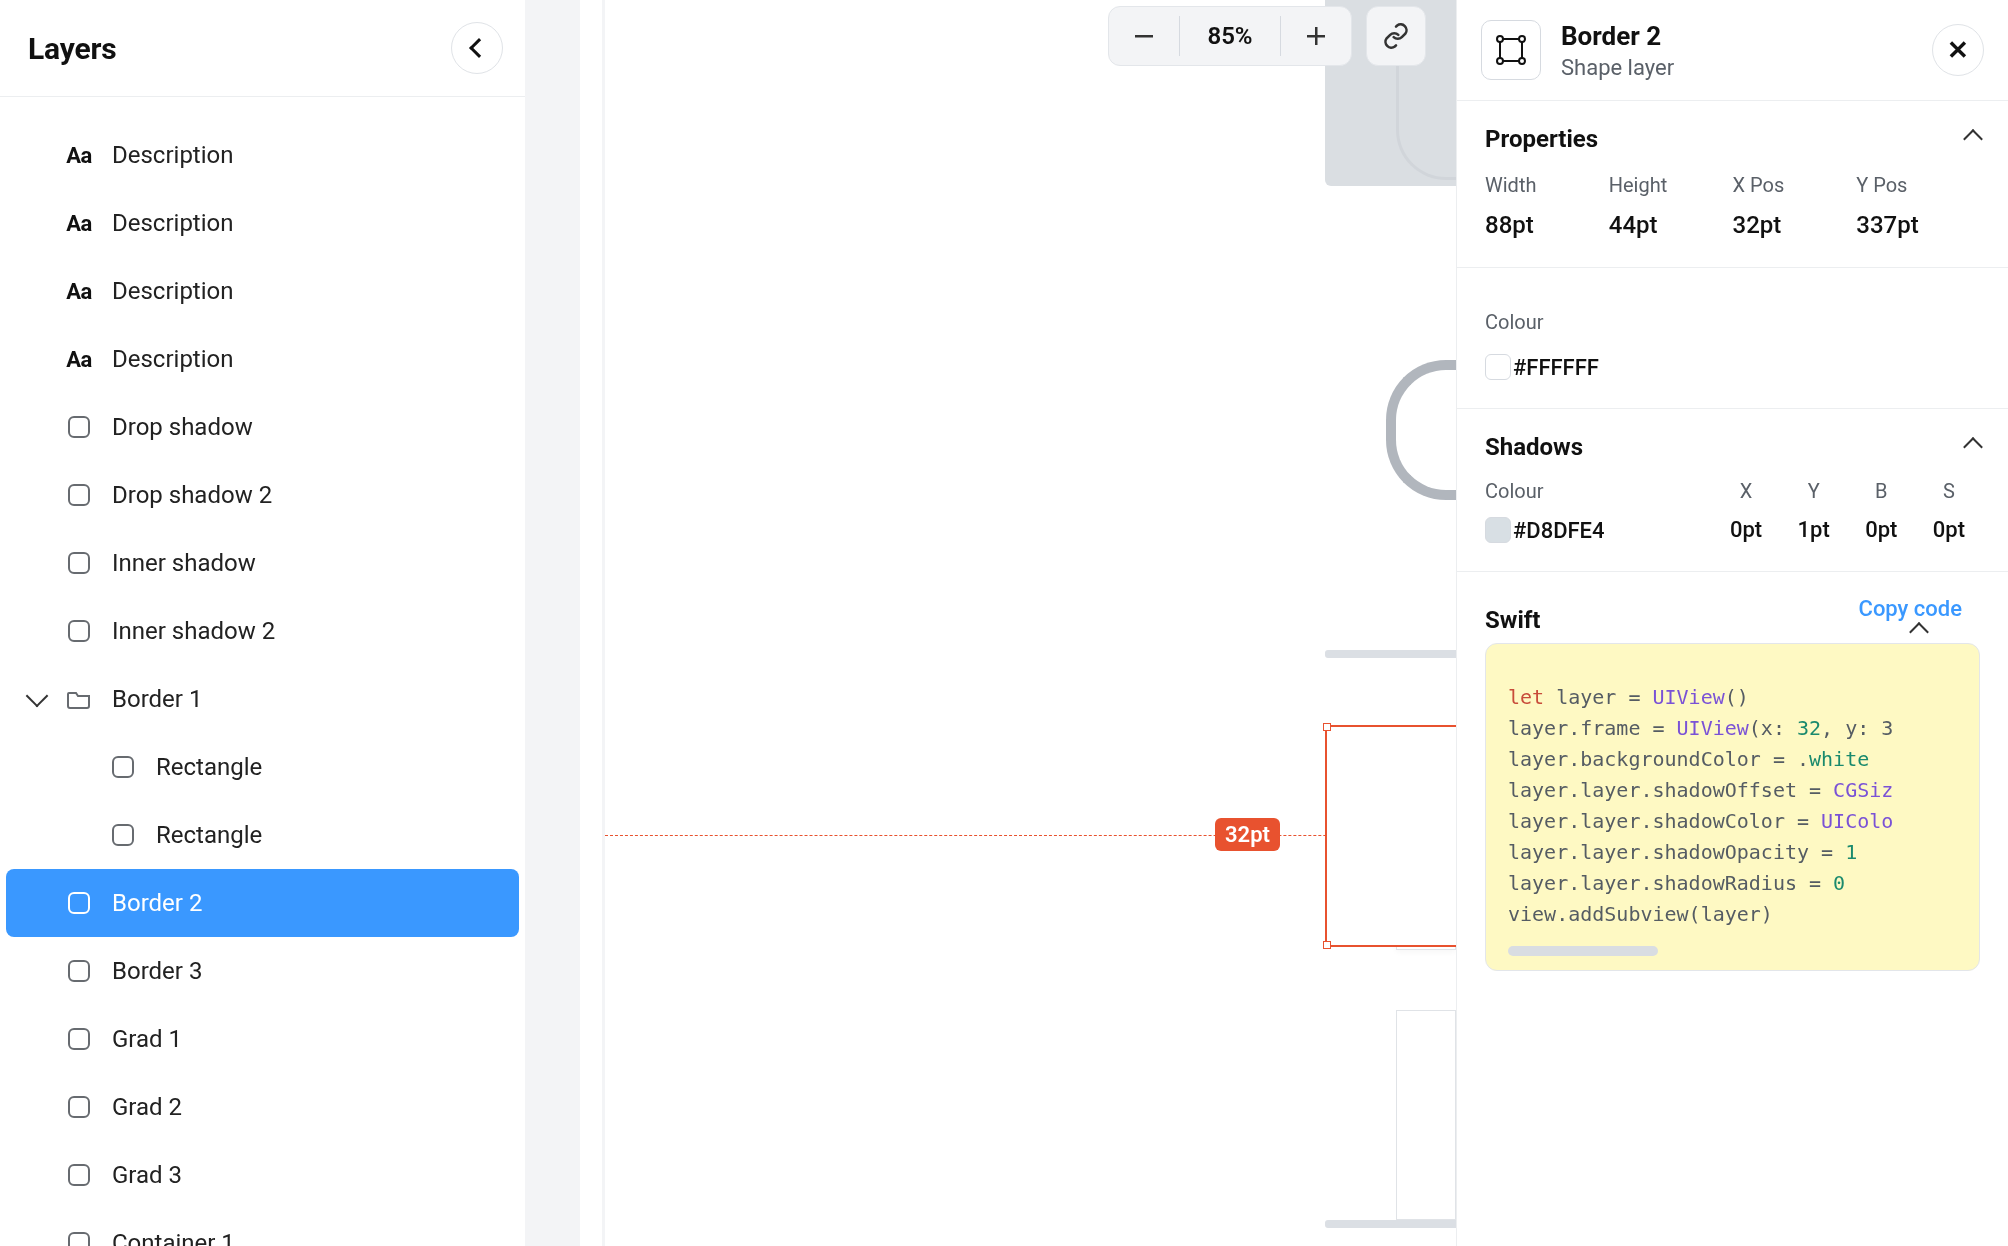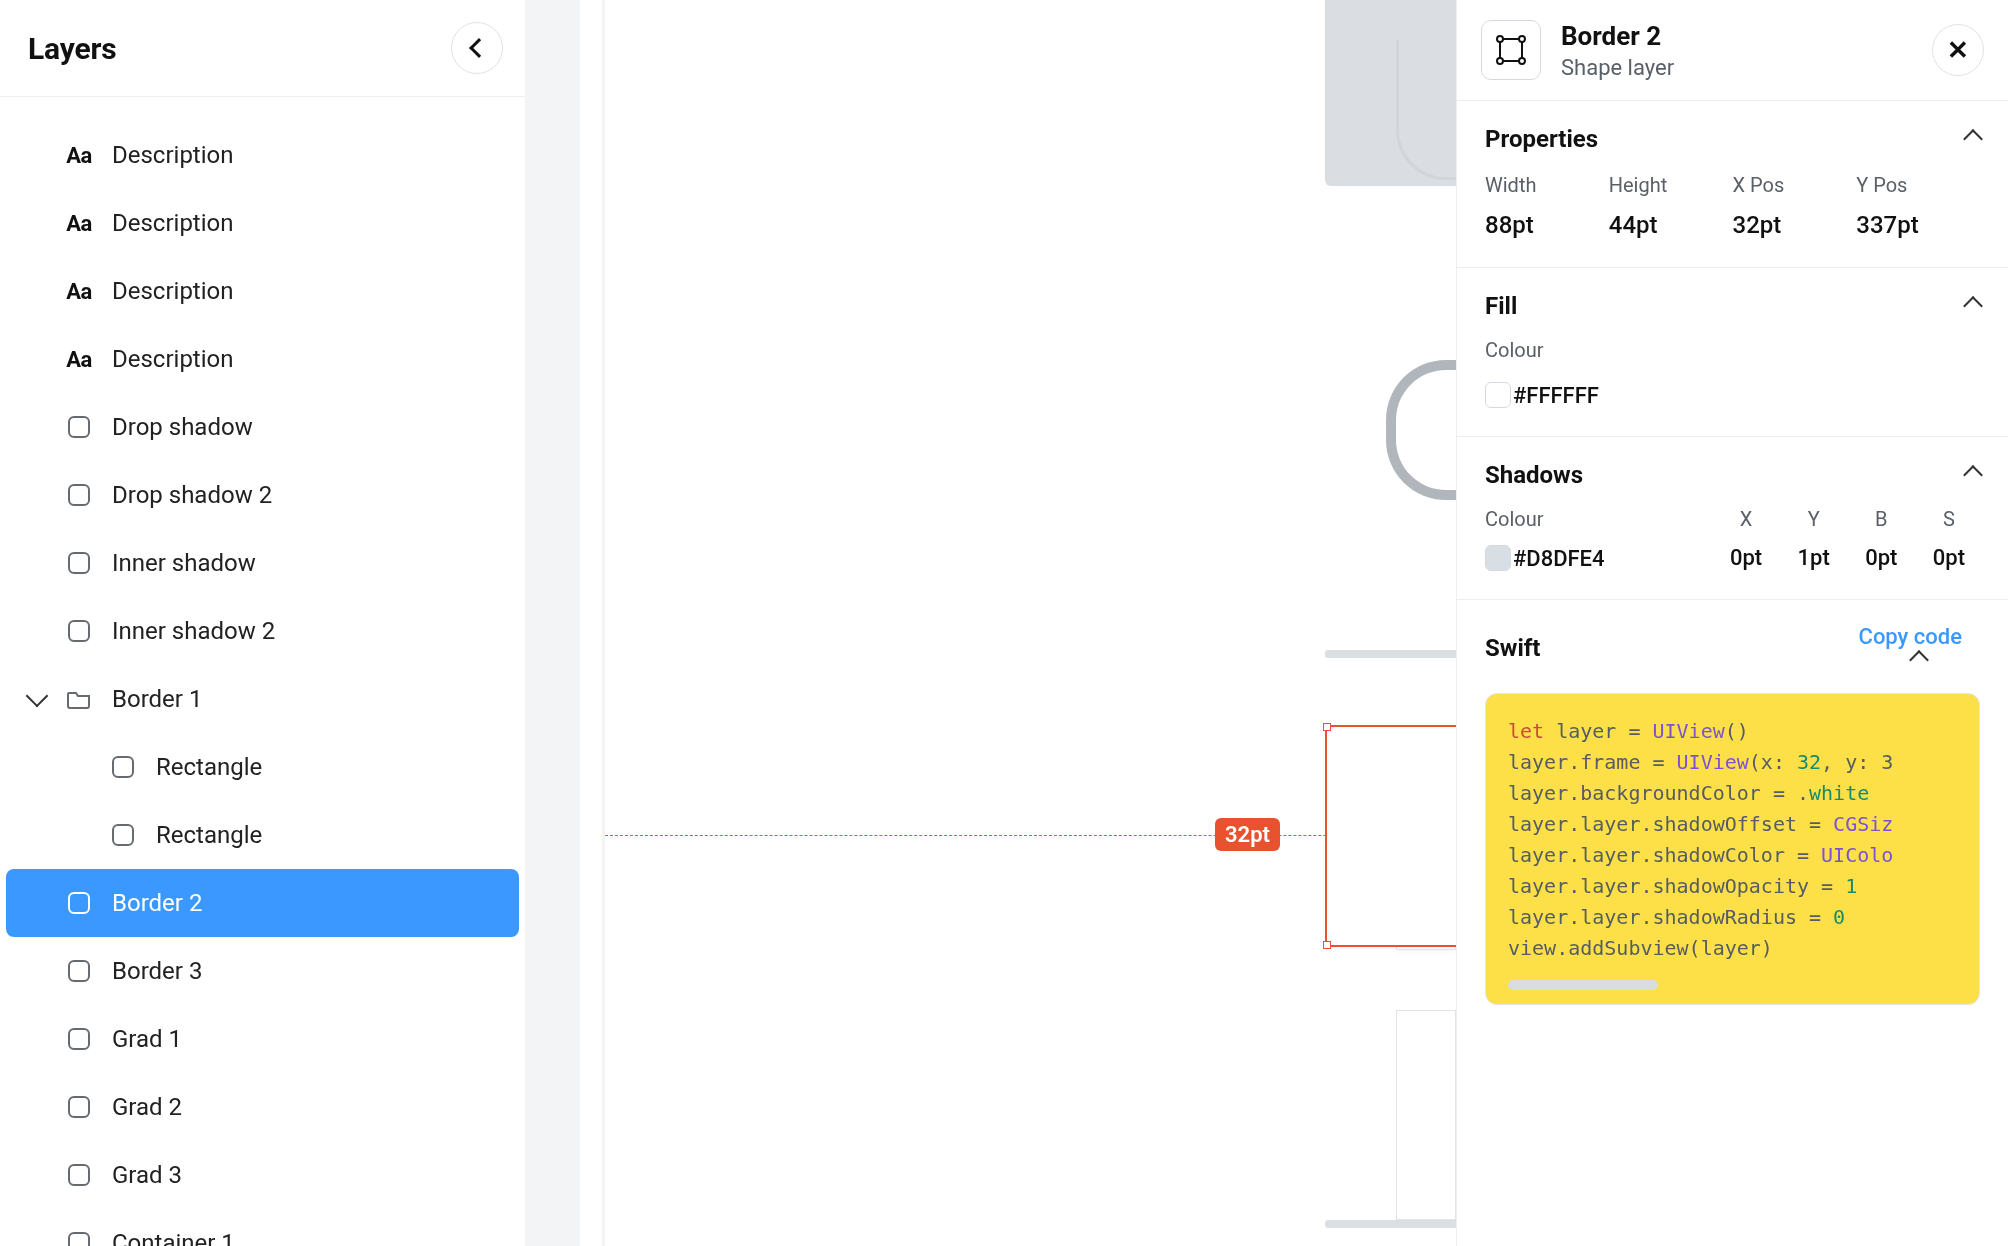--- a/index.html
+++ b/index.html
@@ -74,21 +74,21 @@
   .colour-label { font-size: 20px; color:#5a6068; }
   .colour-hex { font-size: 22px; font-weight:500; }
   .shadow-grid { display:flex; margin-top: 18px; }
   .shadow-left { flex: 0 0 230px; }
   .shadow-cols { flex:1; display:flex; justify-content: space-between; }
   .sh-col { text-align:center; width: 62px; }
   .sh-label { font-size: 20px; color:#5a6068; }
   .sh-val { font-size: 22px; font-weight:500; margin-top: 14px; }
   .copy-link { font-size: 22px; color:#3a98ff; font-weight:500; margin-right: 18px; cursor:pointer; }
   .section-head-right { display:flex; align-items:center;flex-direction:column; }
-  .code-box { margin-top: 22px; border:1.5px solid #e3e6ea; border-radius: 12px; background:#fde047; padding: 22px 22px 14px 22px; font-family: ui-monospace, SFMono-Regular, Menlo, Consolas, monospace; font-size: 20px; line-height: 1.55; white-space: pre; overflow: hidden; color:#555c63; position:relative; }
+  .code-box { border:1.5px solid #e3e6ea; border-radius: 12px; background:#fef9c3; padding: 38px 22px 14px 22px; font-family: ui-monospace, SFMono-Regular, Menlo, Consolas, monospace; font-size: 20px; line-height: 1.55; white-space: pre; overflow: hidden; color:#555c63; position:relative; }
   .code-box .kw { color:#c84c3a; }
   .code-box .ty { color:#7a52d6; }
   .code-box .fn { color:#1a8a6d; }
   .code-box .num { color:#1a8a6d; }
   .code-scroll { width: 150px; height: 10px; background:#d9dde2; border-radius: 6px; margin-top: 16px; }
 
   
   .chev-down { display:inline-block; width:16px; height:16px; border-right:2.5px solid #333; border-bottom:2.5px solid #333; transform: rotate(45deg); transform-origin:center; margin-top:-6px; }
   .chev-up { display:inline-block; width:14px; height:14px; border-right:2.5px solid #333; border-bottom:2.5px solid #333; transform: rotate(-135deg); margin-top:4px; }
   .chev-left { display:inline-block; width:14px; height:14px; border-right:3px solid #111; border-bottom:3px solid #111; transform: rotate(135deg); margin-left:4px; }
@@ -237,20 +237,44 @@
 
   <div class="sel-rect">
     <div class="sel-handle sel-h-tl"></div>
 
     <div class="sel-handle sel-h-bl"></div>
 
   </div>
 
   <div class="measure-badge">32pt</div>
 
+  <div class="zoombar-wrap">
+    <div class="zoombar">
+      <div class="btn">
+        <svg width="22" height="22" viewBox="0 0 22 22">
+            <rect x="2" y="10" width="18" height="2.5" fill="#333"></rect>
+          </svg>
+      </div>
+      <div class="sep"></div>
+      <div class="pct">85%</div>
+      <div class="sep"></div>
+      <div class="btn">
+        <svg width="22" height="22" viewBox="0 0 22 22">
+            <rect x="2" y="10" width="18" height="2.5" fill="#333"></rect>
+            <rect x="10" y="2" width="2.5" height="18" fill="#333"></rect>
+          </svg>
+      </div>
+    </div>
+    <div class="linkbtn">
+      <svg width="28" height="28" viewBox="0 0 24 24" fill="none" stroke="#333" stroke-width="2.2" stroke-linecap="round">
+          <path d="M10 13a5 5 0 0 0 7 0l3-3a5 5 0 0 0-7-7l-1 1"></path>
+          <path d="M14 11a5 5 0 0 0-7 0l-3 3a5 5 0 0 0 7 7l1-1"></path>
+        </svg>
+    </div>
+  </div>
 </div>
 
 <div class="inspector">
   <div class="insp-header">
     <div class="shape-icon-box">
       <svg width="34" height="34" viewBox="0 0 34 34" fill="none" stroke="#111" stroke-width="2">
         <rect x="6" y="6" width="22" height="22"></rect>
         <circle cx="6" cy="6" r="3" fill="#fff"></circle>
         <circle cx="28" cy="6" r="3" fill="#fff"></circle>
         <circle cx="6" cy="28" r="3" fill="#fff"></circle>
@@ -283,24 +307,20 @@
         <div class="prop-val">32pt</div>
       </div>
       <div class="prop-col">
         <div class="prop-label">Y Pos</div>
         <div class="prop-val">337pt</div>
       </div>
     </div>
   </div>
 
   <div class="section">
-    <div class="section-head">
-      <div class="section-title">Fill</div>
-      <div class="chev-btn"><span class="chev-up"></span></div>
-    </div>
     <div class="colour-label" style="margin-top:18px">Colour</div>
     <div class="colour-row">
       <div class="swatch" style="background:#fff"></div>
       <div class="colour-hex">#FFFFFF</div>
     </div>
   </div>
 
   <div class="section">
     <div class="section-head">
       <div class="section-title">Shadows</div>

